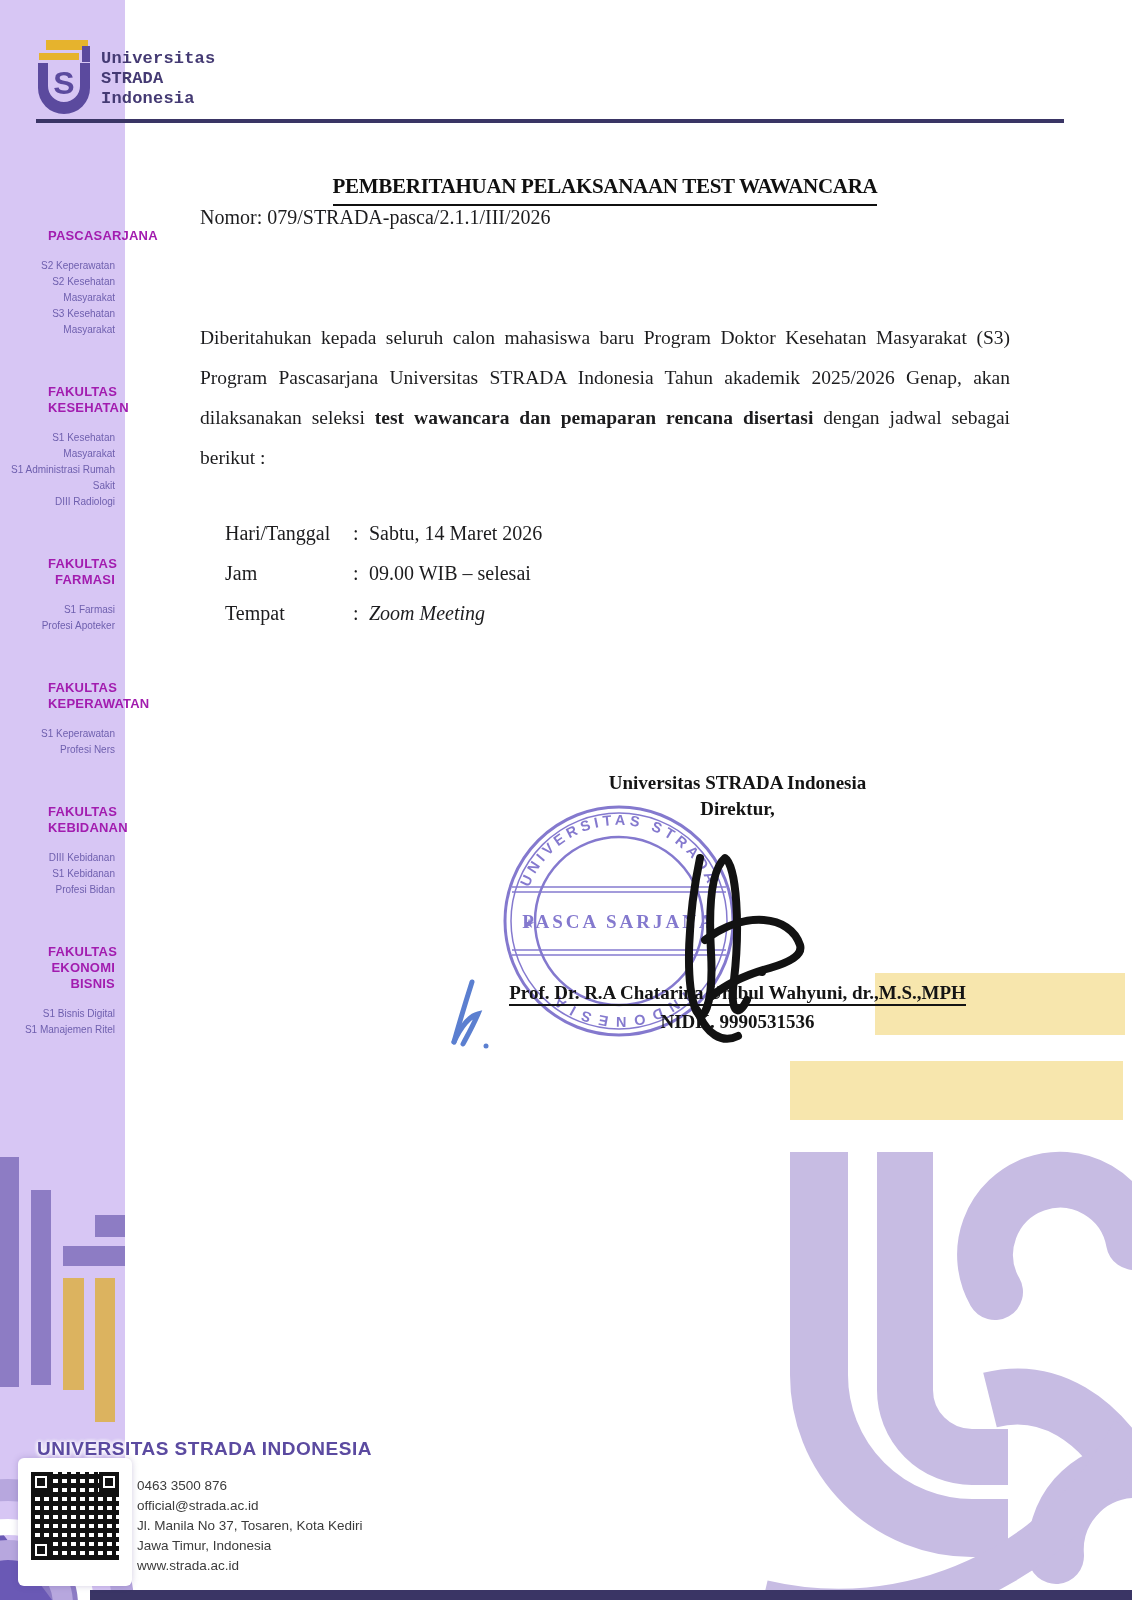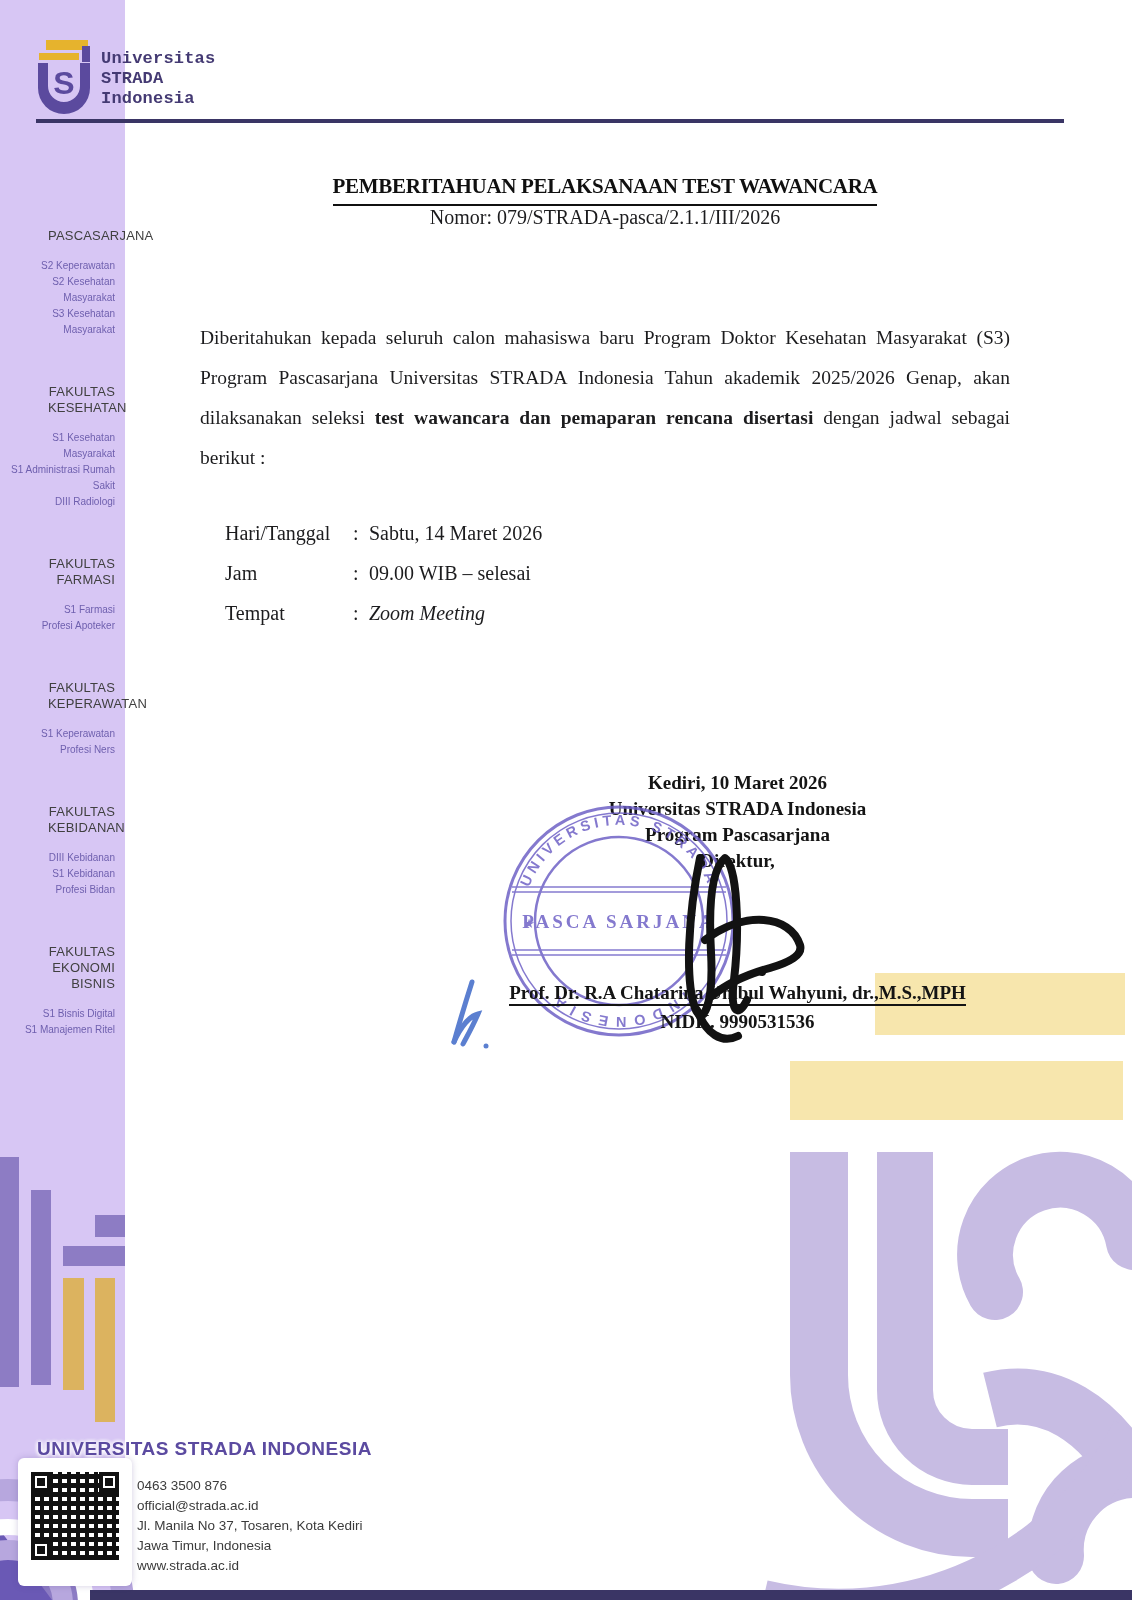--- a/index.html
+++ b/index.html
@@ -9,27 +9,27 @@
   .strip{position:absolute;left:0;top:0;width:125px;height:1600px;background:#d7c6f4;z-index:0;}
   
   .logo-svg{position:absolute;left:34px;top:36px;z-index:3;}
   .wordmark{position:absolute;left:101px;top:49px;z-index:3;font-family:Liberation Mono, monospace;
             font-weight:bold;font-size:17px;line-height:20px;color:#443a73;letter-spacing:.2px;}
   .divider{position:absolute;left:36px;top:119px;width:1028px;height:4px;background:#3a3565;z-index:2;}
   
   .sidebar-nav{position:absolute;left:0;top:228px;width:115px;text-align:right;z-index:3;
                font-family:"Liberation Sans",sans-serif;}
   .sb-sec{margin-bottom:46px;}
-  .sb-h{font-weight:normal;font-size:13px;line-height:16px;color:#404040;margin-bottom:14px;letter-spacing:.2px;padding-left:48px;}
+  .sb-h{font-weight:bold;font-size:13px;line-height:16px;color:#a21caf;margin-bottom:14px;letter-spacing:.2px;padding-left:48px;}
   .sb-i{font-size:10px;line-height:16px;color:#6e5fae;}
   
   .title-wrap{position:absolute;left:200px;top:174px;width:810px;text-align:center;z-index:3;}
   .title{font-size:21px;font-weight:bold;color:#101010;letter-spacing:-.3px;
          border-bottom:2px solid #101010;padding-bottom:6px;}
-  .nomor{position:absolute;left:200px;top:206px;width:810px;text-align:center;font-size:20px;z-index:3;}
+  .nomor{position:absolute;left:200px;top:206px;width:810px;font-size:20px;z-index:3;}
   .para{position:absolute;left:200px;width:810px;font-size:19.5px;line-height:40px;
         text-align:justify;z-index:3;}
   .para-1{top:298px;}
   .para-2{top:646px;}
   .sched{position:absolute;left:225px;top:513px;z-index:3;font-size:20px;line-height:40px;}
   .sched-row{display:flex;}
   .sched-label{width:128px;}
   .sched-colon{width:16px;}
   .sched-value.it{font-style:italic;}
   
@@ -147,23 +147,21 @@
       <span class="sched-colon">:</span>
       <span class="sched-value it">Zoom Meeting</span>
     </div>
   </div>
 
 
   <div class="hl hl-1"></div>
   <div class="hl hl-2"></div>
 
   <div class="sig-head">
-    <div>Kediri, 10 Maret 2026</div>
     <div>Universitas STRADA Indonesia</div>
-    <div>Program Pascasarjana</div>
     <div>Direktur,</div>
   </div>
 
   <svg class="stamp-svg" width="238" height="238" viewBox="0 0 238 238">
     <g stroke="#6a5cc4" fill="none">
       <circle cx="119" cy="119" r="114" stroke-width="3"></circle>
       <circle cx="119" cy="119" r="108" stroke-width="1.5"></circle>
       <circle cx="119" cy="119" r="84" stroke-width="2.5"></circle>
       <line x1="12" y1="85" x2="226" y2="85" stroke-width="1.5"></line>
       <line x1="12" y1="90" x2="226" y2="90" stroke-width="1.5"></line>

